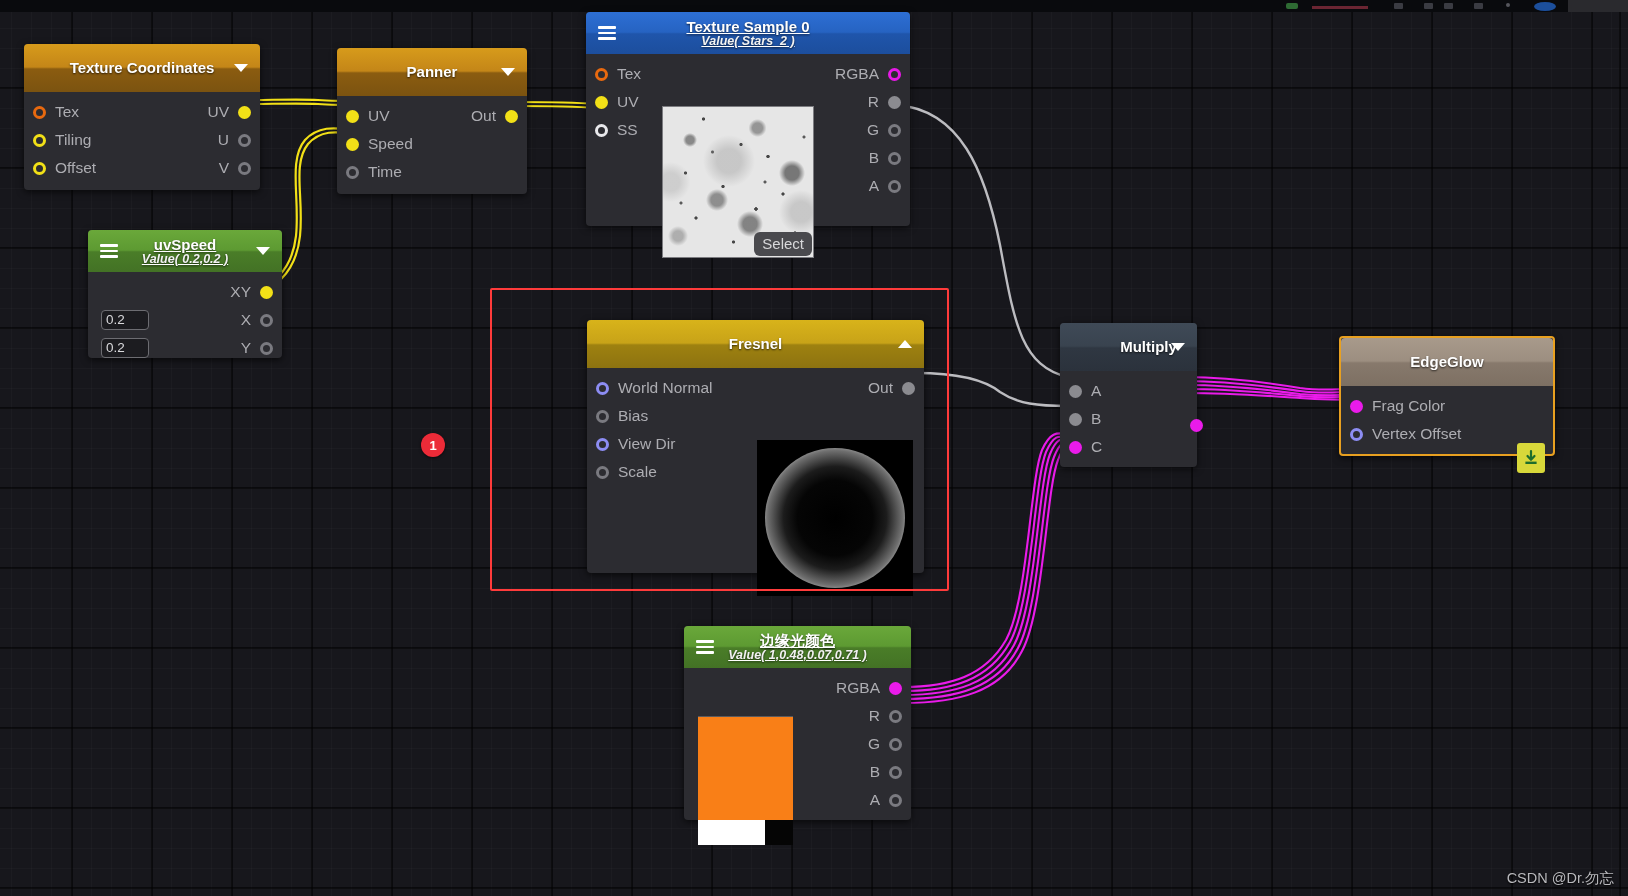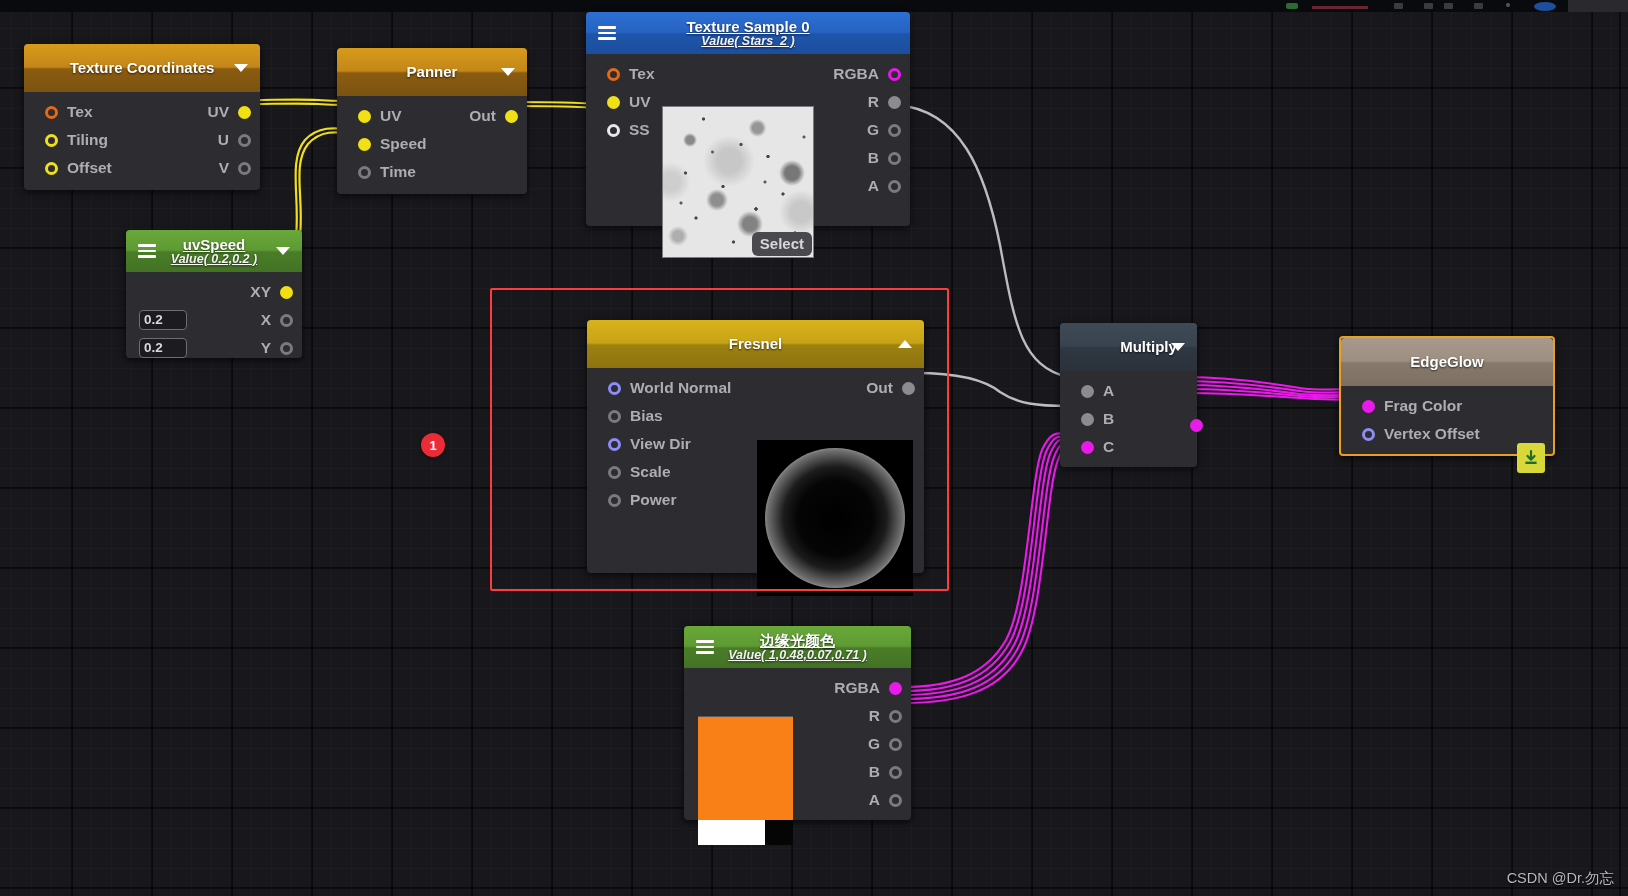--- a/index.html
+++ b/index.html
@@ -84,21 +84,21 @@
     border-top: 8px solid #ffffff;
   }
   .caret.up { border-top: none; border-bottom: 8px solid #ffffff; }
   .burger {
     position: absolute; left: 12px; top: 50%; transform: translateY(-50%);
     width: 18px; height: 14px;
     display: flex; flex-direction: column; justify-content: space-between;
   }
   .burger i { display:block; height: 2.6px; background: #fff; border-radius: 1px; }
 
-  .node-body { position: relative; padding: 6px 0 8px 12px; font-weight: bold; }
+  .node-body { position: relative; padding: 6px 0 8px 0; }
 
   .row {
     display: flex; align-items: center;
     height: 28px;
     padding: 0 12px;
     font-size: 15.5px;
     color: #adadb2;
     position: relative;
   }
   .row .lbl { white-space: nowrap; }
@@ -123,21 +123,21 @@
   .pk-blue-ring   { background: transparent; border: 3.2px solid #8d8df3; }
 
   .cols { display: flex; }
   .col-left { flex: 1 1 auto; }
   .col-right { flex: 0 0 auto; }
 
   
   #node-texcoord { left: 24px; top: 44px; width: 236px; }
   #node-panner   { left: 337px; top: 48px; width: 190px; }
   #node-texsample{ left: 586px; top: 12px; width: 324px; }
-  #node-uvspeed  { left: 88px; top: 230px; width: 176px; margin-left: 38px; }
+  #node-uvspeed  { left: 88px; top: 230px; width: 194px; }
   #node-fresnel  { left: 587px; top: 320px; width: 337px; }
   #node-multiply { left: 1060px; top: 323px; width: 137px; }
   #node-edgeglow { left: 1339px; top: 336px; width: 216px; }
   #node-rimcolor { left: 684px; top: 626px; width: 227px; }
 
   .tex-preview {
     position: absolute; left: 76px; top: 52px; width: 152px; height: 152px;
     border: 1px solid #7c7c80;
     background-color: #e6e6e6;
     background-image:
@@ -460,24 +460,20 @@
             <span class="lbl">Bias</span>
           </div>
           <div class="row">
             <span class="port p-left pk-blue-ring"></span>
             <span class="lbl">View Dir</span>
           </div>
           <div class="row">
             <span class="port p-left pk-gray-ring"></span>
             <span class="lbl">Scale</span>
           </div>
-          <div class="row">
-            <span class="port p-left pk-gray-ring"></span>
-            <span class="lbl">Power</span>
-          </div>
         </div>
         <div class="col-right" style="margin-left:auto">
           <div class="row out">
             <span class="lbl">Out</span>
             <span class="port p-right pk-gray-fill"></span>
           </div>
         </div>
       </div>
       <div class="fresnel-preview"></div>
     </div>

